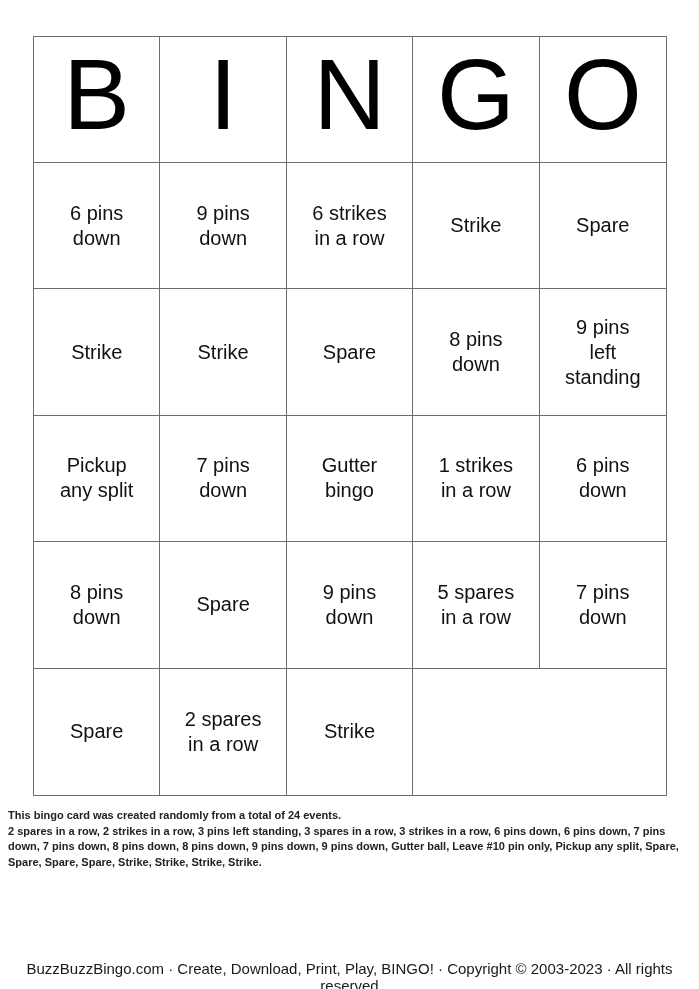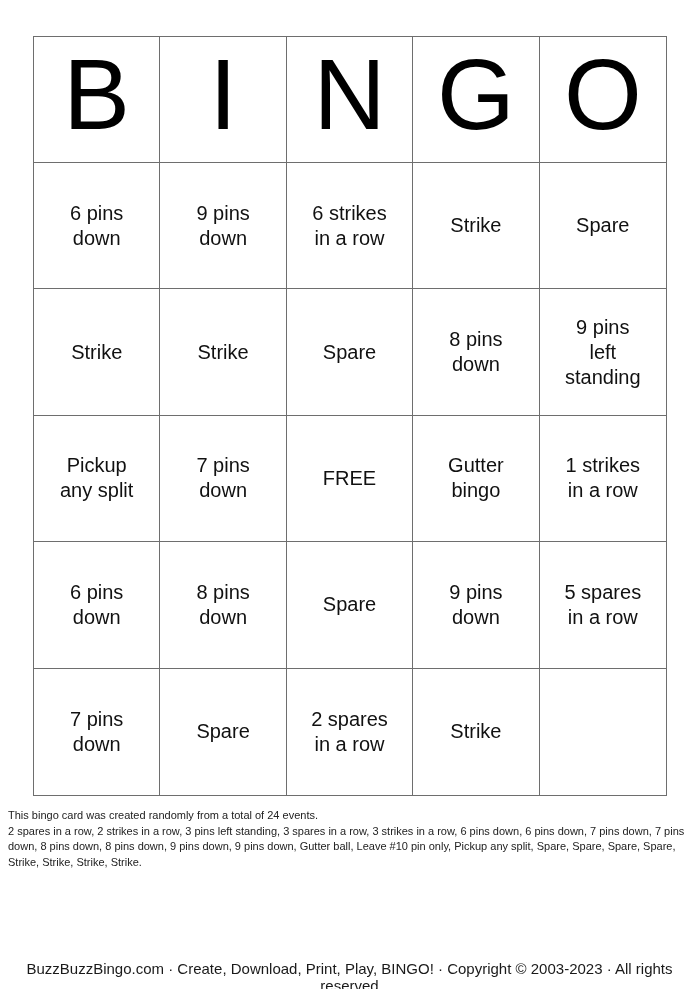--- a/index.html
+++ b/index.html
@@ -56,20 +56,21 @@
     color: #111111;
   }
   .notes {
     position: absolute;
     left: 8px;
     top: 808px;
     width: 684px;
     font-size: 11px;
     line-height: 15.5px;
     color: #222222;
+    font-weight: bold;
   }
   .site-footer {
     position: absolute;
     left: 0;
     top: 960px;
     width: 699px;
     text-align: center;
     font-size: 15px;
     color: #1a1a1a;
   }
@@ -100,21 +101,20 @@
   <div class="cell event-cell">8 pins
 down</div>
   <div class="cell event-cell">9 pins
 left
 standing</div>
 
   <div class="cell event-cell">Pickup
 any split</div>
   <div class="cell event-cell">7 pins
 down</div>
-  <div class="cell event-cell">FREE</div>
   <div class="cell event-cell">Gutter
 bingo</div>
   <div class="cell event-cell">1 strikes
 in a row</div>
 
   <div class="cell event-cell">6 pins
 down</div>
   <div class="cell event-cell">8 pins
 down</div>
   <div class="cell event-cell">Spare</div>

